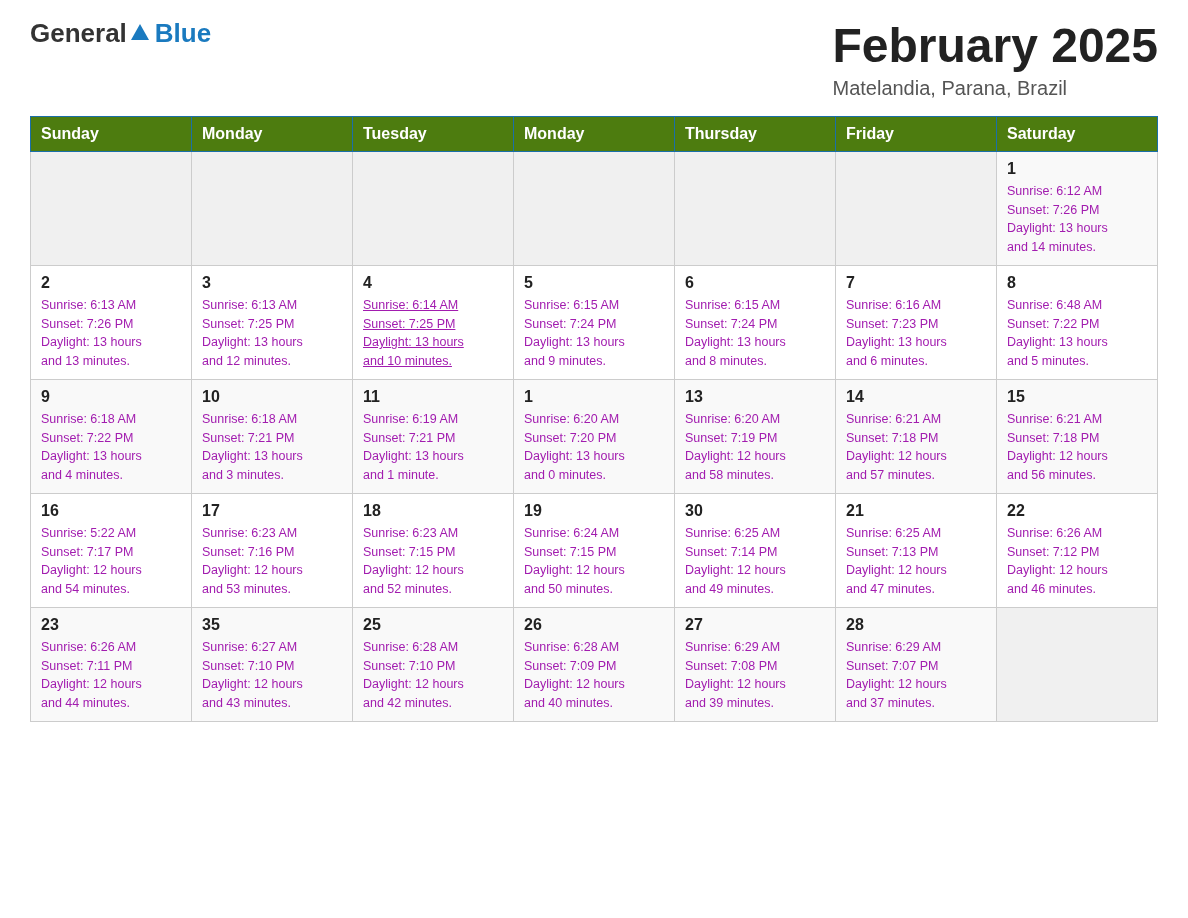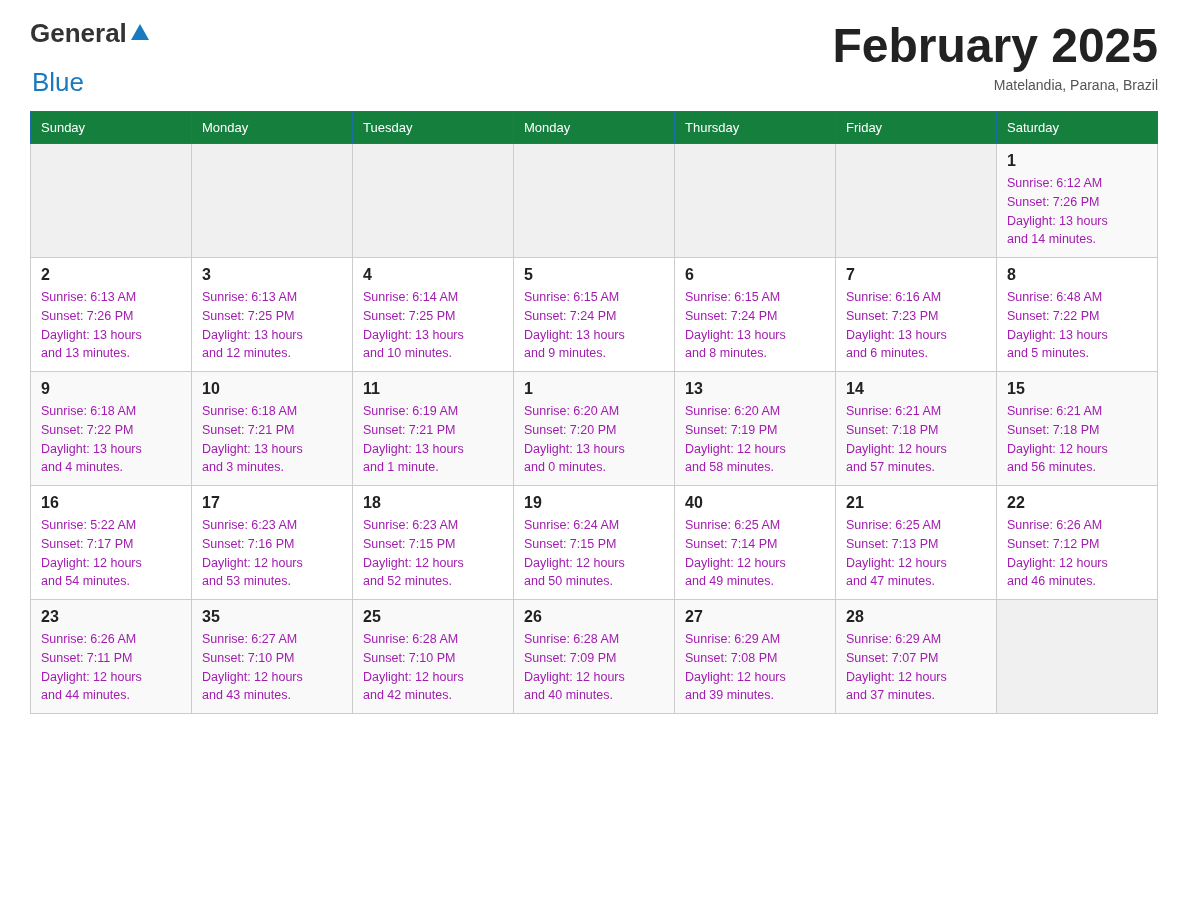--- a/index.html
+++ b/index.html
@@ -10,44 +10,44 @@
       min-height: 918px;
       padding: 20px 30px;
     }
     .header {
       display: flex;
       justify-content: space-between;
       align-items: flex-start;
       margin-bottom: 16px;
     }
     .title-block {
-      text-align: right;
+      text-align: left;
     }
     .month-title {
       font-size: 48px;
       font-weight: bold;
       color: #222;
       line-height: 1.1;
     }
     .location {
-      font-size: 14px;
+      font-size: 20px;
       color: #555;
       margin-top: 4px;
     }
     table {
       width: 100%;
       border-collapse: collapse;
       table-layout: fixed;
     }
     thead tr th {
-      background: #15803d;
+      background: #4d7c0f;
       color: #fff;
       padding: 8px 10px;
-      font-size: 13px;
-      font-weight: normal;
+      font-size: 16px;
+      font-weight: bold;
       text-align: left;
       border: 1px solid #1a6fa8;
     }
     tbody tr td {
       border: 1px solid #ccc;
       vertical-align: top;
       padding: 8px 10px;
       height: 110px;
       font-size: 13px;
       color: #222;
@@ -70,35 +70,34 @@
       font-size: 12.5px;
       color: #a21caf;
       line-height: 1.5;
     }
     .empty-cell {
       background: #f0f0f0 !important;
     }
     
     .logo-wrapper {
       display: flex;
-      flex-direction: column;
+      flex-direction: row;
       align-items: flex-start;
-      gap: 23px;
     }
     .logo-line1 {
       display: flex;
       align-items: center;
       font-size: 26px;
       font-weight: bold;
       color: #333;
       line-height: 1;
     }
     .logo-line2 {
       font-size: 26px;
-      font-weight: normal;
+      font-weight: bold;
       color: #1a7abf;
       line-height: 1;
       margin-left: 2px;
     }
   </style>
 </head>
 <body>
 
 <div class="header">
   <div class="logo-wrapper">
@@ -154,21 +153,21 @@
         </td>
         <td>
           <span class="day-num">3</span>
           <div class="day-info" style="white-space: pre-line;">Sunrise: 6:13 AM
 Sunset: 7:25 PM
 Daylight: 13 hours
 and 12 minutes.</div>
         </td>
         <td>
           <span class="day-num">4</span>
-          <div class="day-info" style="white-space: pre-line;">Sunrise: 6:14 AM
+          <div class="day-info" style="white-space: pre-line; text-decoration: underline;">Sunrise: 6:14 AM
 Sunset: 7:25 PM
 Daylight: 13 hours
 and 10 minutes.</div>
         </td>
         <td>
           <span class="day-num">5</span>
           <div class="day-info" style="white-space: pre-line;">Sunrise: 6:15 AM
 Sunset: 7:24 PM
 Daylight: 13 hours
 and 9 minutes.</div>
@@ -269,21 +268,21 @@
 and 52 minutes.</div>
         </td>
         <td>
           <span class="day-num">19</span>
           <div class="day-info" style="white-space: pre-line;">Sunrise: 6:24 AM
 Sunset: 7:15 PM
 Daylight: 12 hours
 and 50 minutes.</div>
         </td>
         <td>
-          <span class="day-num">40</span>
+          <span class="day-num">30</span>
           <div class="day-info" style="white-space: pre-line;">Sunrise: 6:25 AM
 Sunset: 7:14 PM
 Daylight: 12 hours
 and 49 minutes.</div>
         </td>
         <td>
           <span class="day-num">21</span>
           <div class="day-info" style="white-space: pre-line;">Sunrise: 6:25 AM
 Sunset: 7:13 PM
 Daylight: 12 hours

